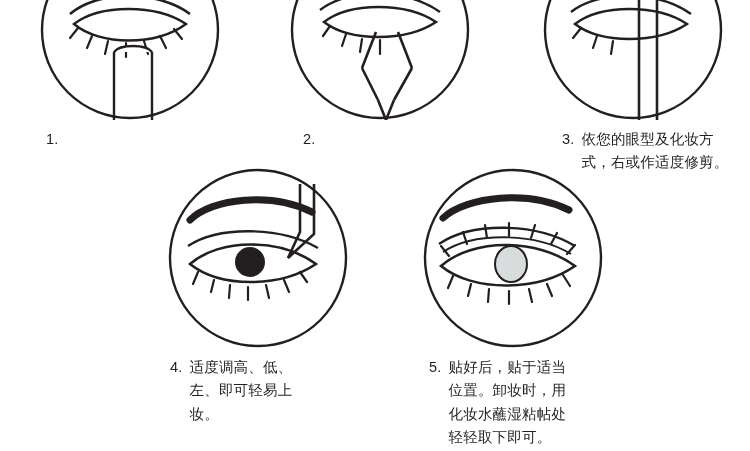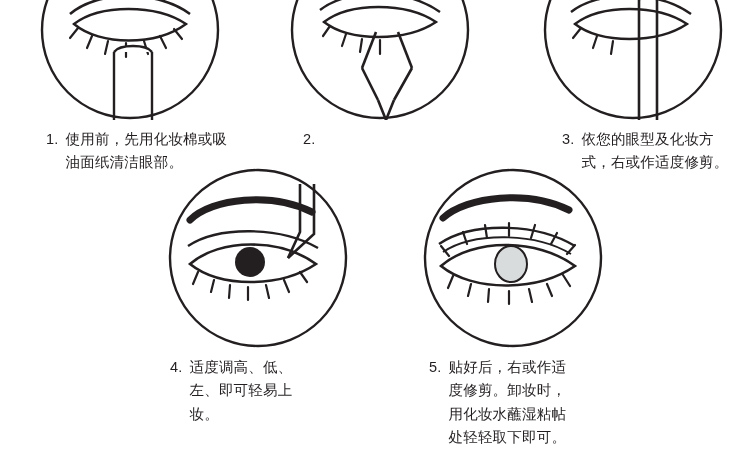--- a/index.html
+++ b/index.html
@@ -83,21 +83,20 @@
         <path d="M34 84 C60 64, 116 64, 146 84 C116 106, 60 106, 34 84 Z" fill="#ffffff" stroke="#231f20" stroke-width="2.4"></path>
 
         <path d="M38 88 L30 98 M52 96 L47 108 M68 101 L65 114 M86 103 L86 117 M104 101 L108 114 M120 96 L126 108 M134 89 L142 99" stroke="#231f20" stroke-width="2.2" stroke-linecap="round" fill="none"></path>
 
         <path d="M74 112 L74 180 M112 112 L112 180" stroke="#231f20" stroke-width="2.4" fill="none"></path>
         <path d="M74 112 C80 104, 106 104, 112 112" fill="#ffffff" stroke="#231f20" stroke-width="2.4"></path>
       </svg>
     </div>
     <div class="caption">
       <span class="num">1.</span>
-      <span class="txt">使用前，先用化妆棉或吸油面纸清洁眼部。</span>
     </div>
   </div>
 
   <div class="step" id="step2">
     <div class="illus circle-wrap">
       <svg viewBox="0 0 180 180" width="180" height="180" aria-hidden="true">
         <circle cx="90" cy="90" r="88" fill="#ffffff" stroke="#231f20" stroke-width="2.4"></circle>
 
         <path d="M34 40 C52 22, 100 18, 134 36" fill="none" stroke="#231f20" stroke-width="6" stroke-linecap="round"></path>
 
@@ -181,17 +180,17 @@
 
         <ellipse cx="88" cy="96" rx="16" ry="18" fill="#d9dcdd" stroke="#231f20" stroke-width="2"></ellipse>
 
         <path d="M26 88 L18 78 M44 76 L40 64 M64 70 L62 57 M86 68 L86 55 M108 70 L112 57 M128 76 L134 65 M144 86 L152 77" stroke="#231f20" stroke-width="2.2" stroke-linecap="round" fill="none"></path>
 
         <path d="M30 108 L25 120 M48 116 L45 128 M66 121 L65 134 M86 123 L86 136 M106 121 L109 134 M124 116 L129 128 M140 107 L147 118" stroke="#231f20" stroke-width="2.2" stroke-linecap="round" fill="none"></path>
       </svg>
     </div>
     <div class="caption">
       <span class="num">5.</span>
-      <span class="txt">贴好后，右或作适度修剪。卸妆时，用化妆水蘸湿粘帖处轻轻取下即可。</span>
+      <span class="txt">贴好后，贴于适当位置。卸妆时，用化妆水蘸湿粘帖处轻轻取下即可。</span>
     </div>
   </div>
 
 </div>
 
 </body></html>

